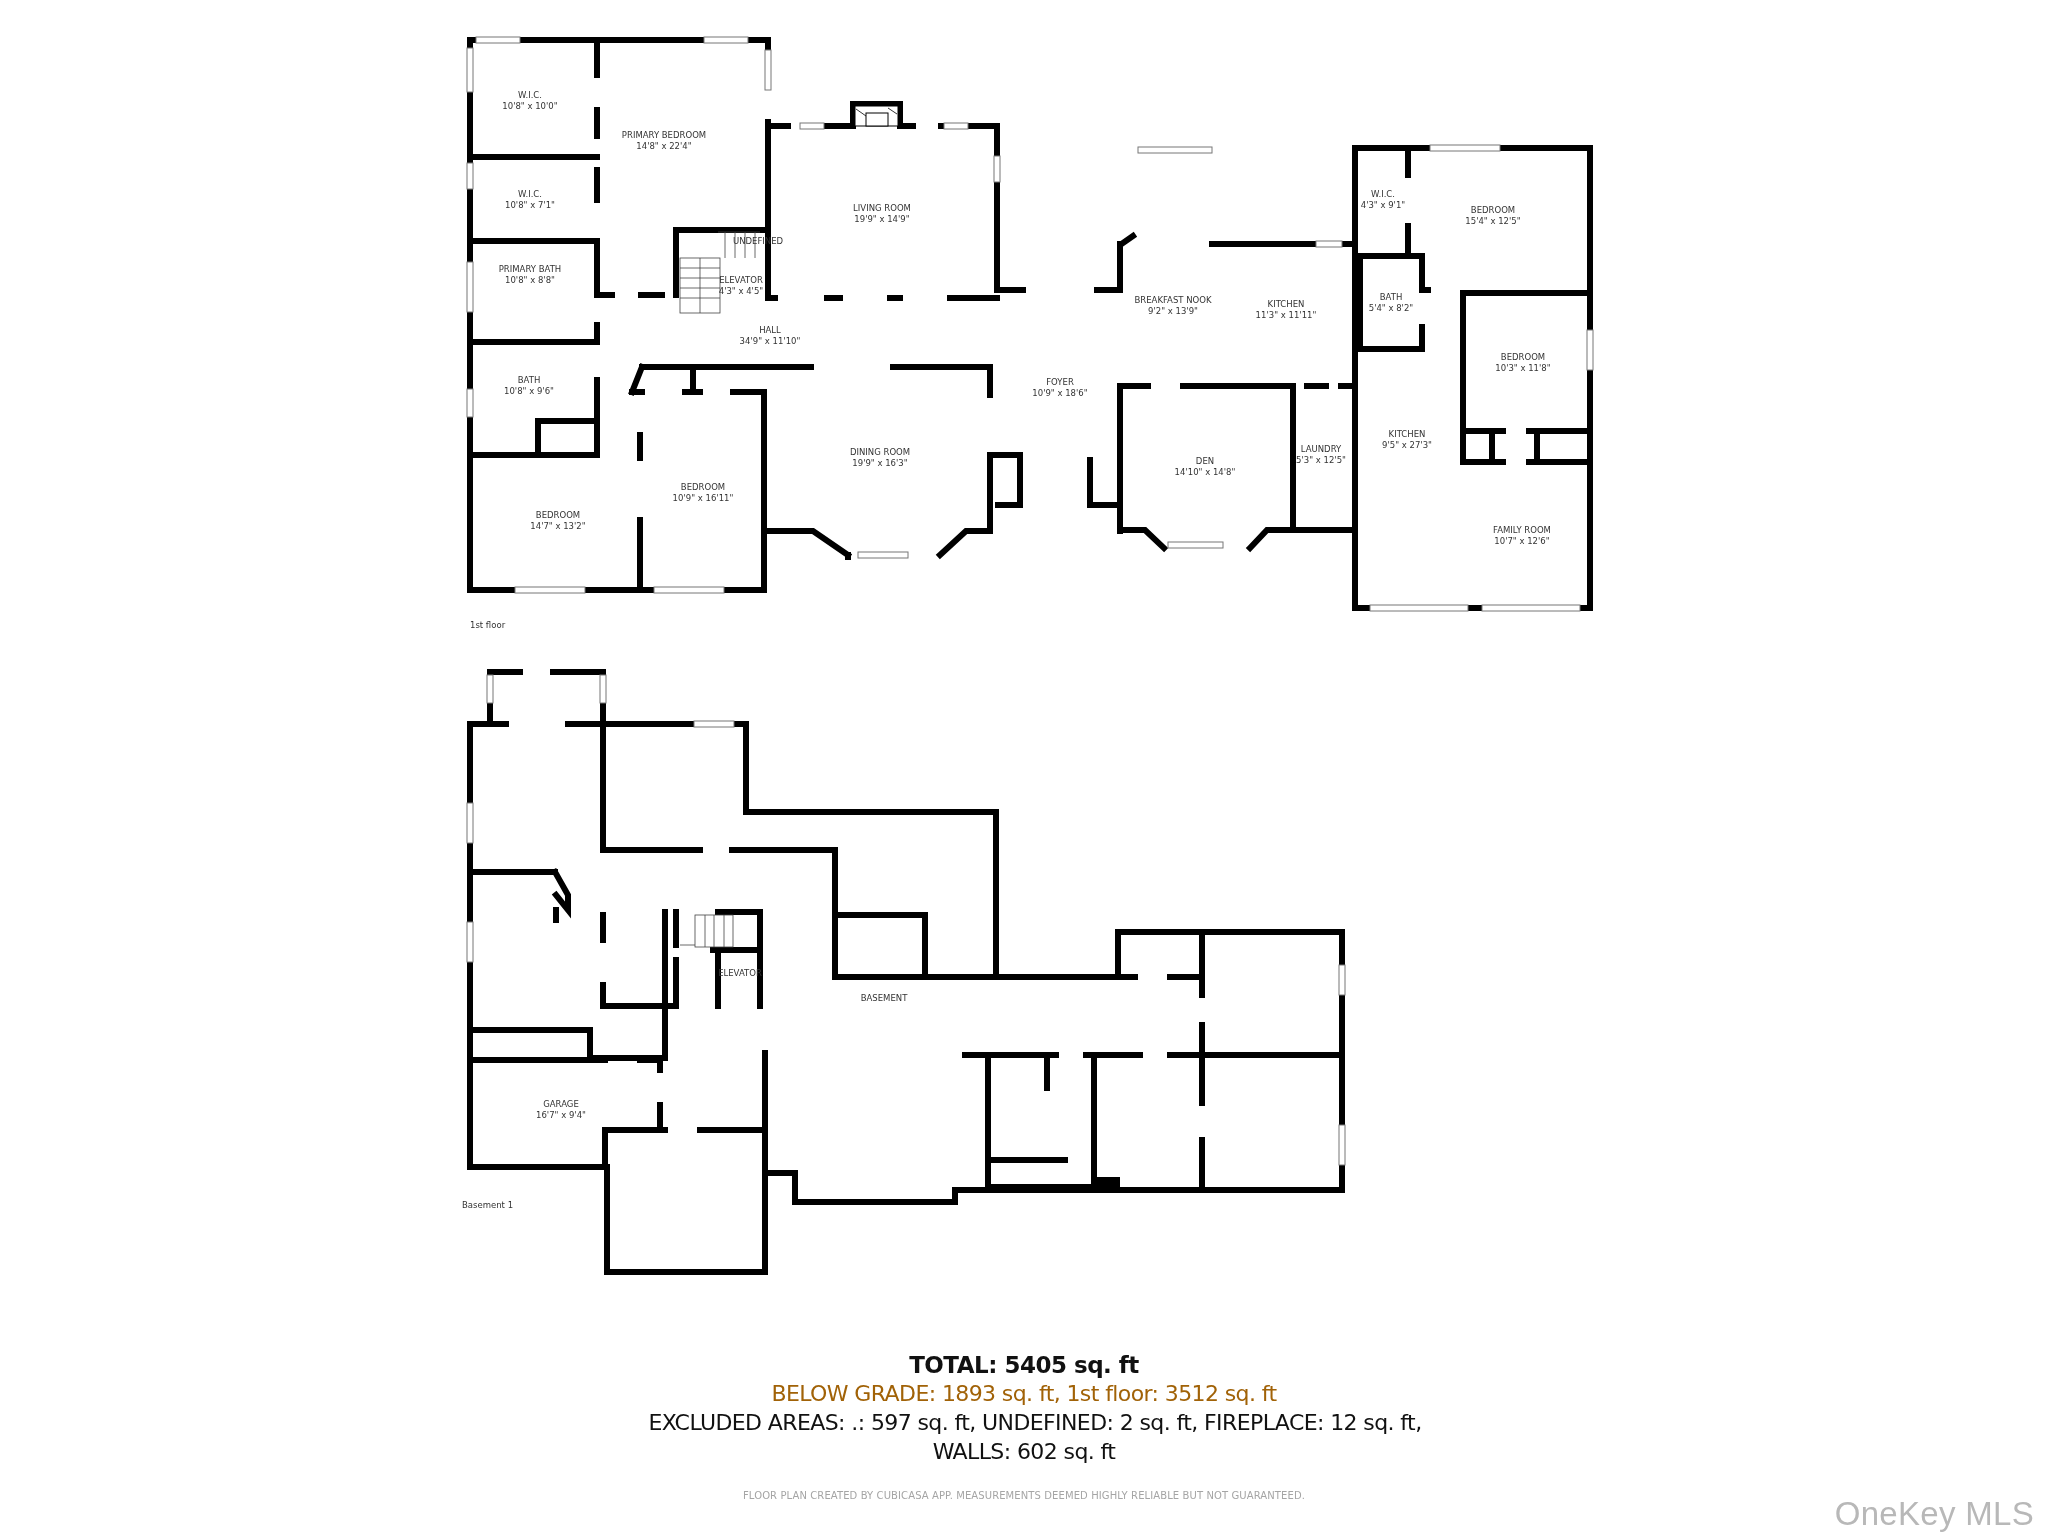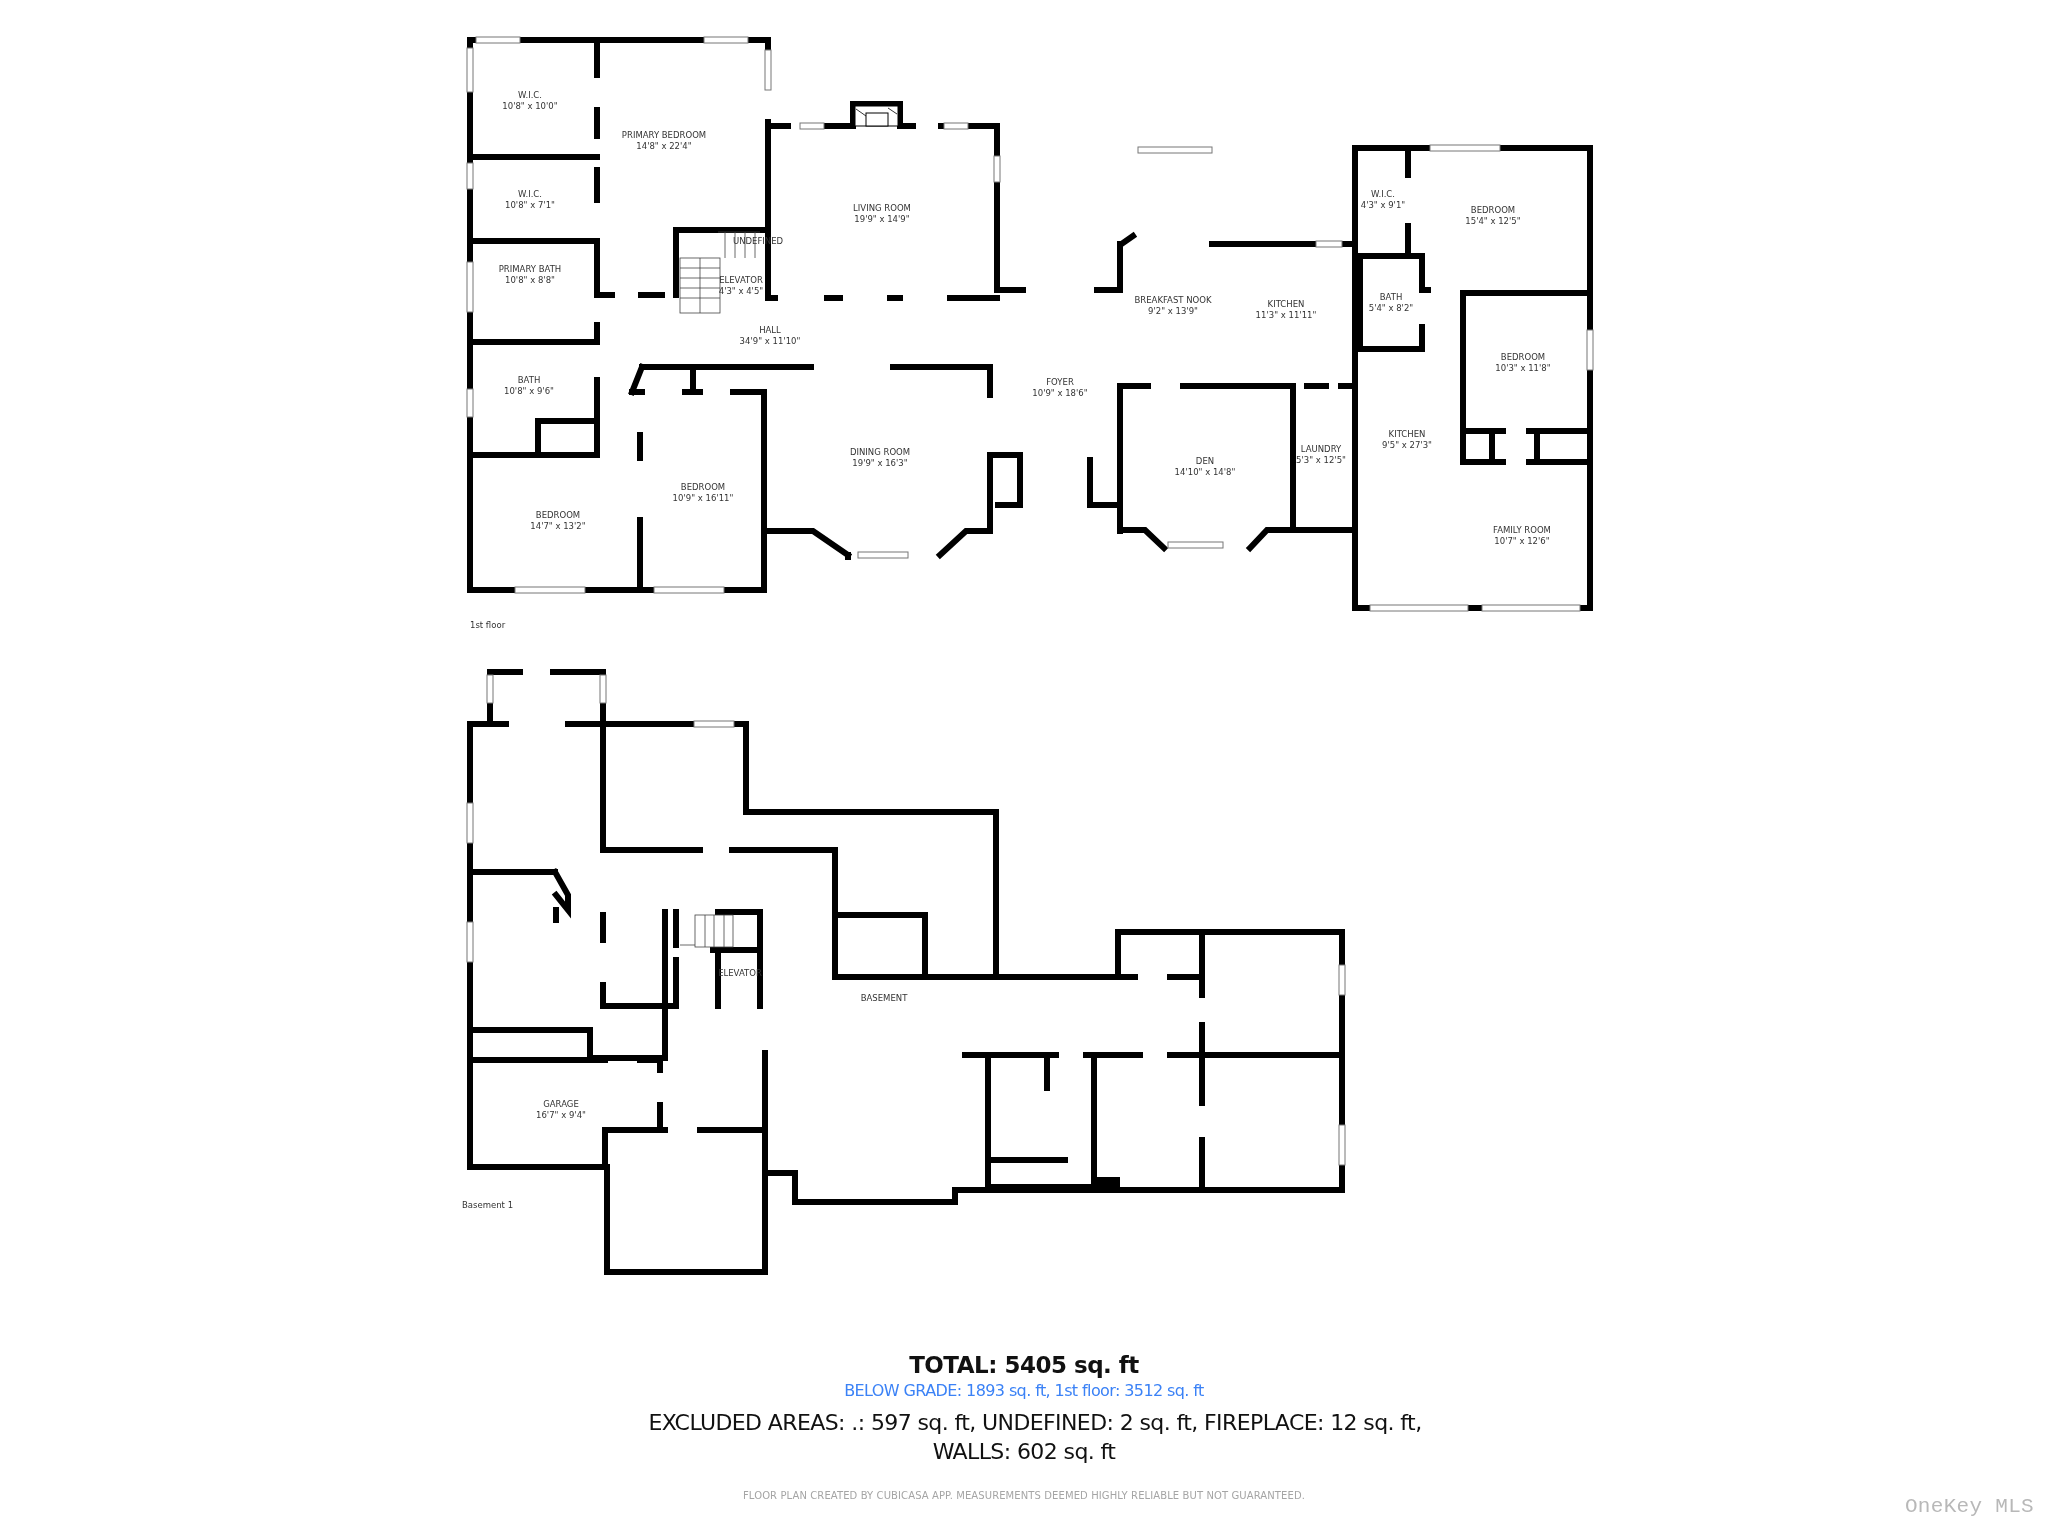--- a/index.html
+++ b/index.html
@@ -2,25 +2,25 @@
 <html><head>
 <meta charset="utf-8">
 <style>
   html, body { margin:0; padding:0; background:#ffffff; }
   body { width:2048px; height:1536px; position:relative; overflow:hidden; font-family:"Liberation Sans", sans-serif; color:#222; }
   #plan { position:absolute; left:0; top:0; width:2048px; height:1536px; }
   .room-label { font-family:"DejaVu Sans", sans-serif; font-size:8.5px; fill:#333; text-anchor:middle; }
   .floor-label { font-family:"DejaVu Sans", sans-serif; font-size:8.5px; fill:#333; }
   .summary { position:absolute; left:0; width:2048px; text-align:center; font-family:"DejaVu Sans", sans-serif; }
   #total { top:1352px; font-size:23px; font-weight:bold; color:#111; letter-spacing:-0.5px; }
-  #line1 { top:1381px; font-size:16px; color:#3b82f6; letter-spacing:-0.6px; }
+  #line1 { top:1381px; font-size:22px; color:#a16207; letter-spacing:-0.6px; }
   #line2 { top:1410px; font-size:22px; color:#111; letter-spacing:-0.6px;margin-left:11px; }
   #line3 { top:1439px; font-size:22px; color:#111; letter-spacing:-0.6px; }
   #disclaimer { top:1490px; font-size:10px; color:#a5a5a5; letter-spacing:0.1px; }
-  #watermark { position:absolute; right:14px; top:1495px; font-family:Liberation Mono, monospace; font-size:21px; color:#b8b8b8; letter-spacing:0.3px; }
+  #watermark { position:absolute; right:14px; top:1495px; font-family:Liberation Sans, sans-serif; font-size:33px; color:#b8b8b8; letter-spacing:0.3px; }
 </style>
 </head>
 <body>
 
 <svg id="plan" viewBox="0 0 2048 1536" xmlns="http://www.w3.org/2000/svg">
 
   <g stroke="#000" stroke-width="6" fill="none" stroke-linecap="square">
 
     <path d="M470 40 L768 40 L768 87"></path>
     <path d="M768 122 L768 298"></path>

